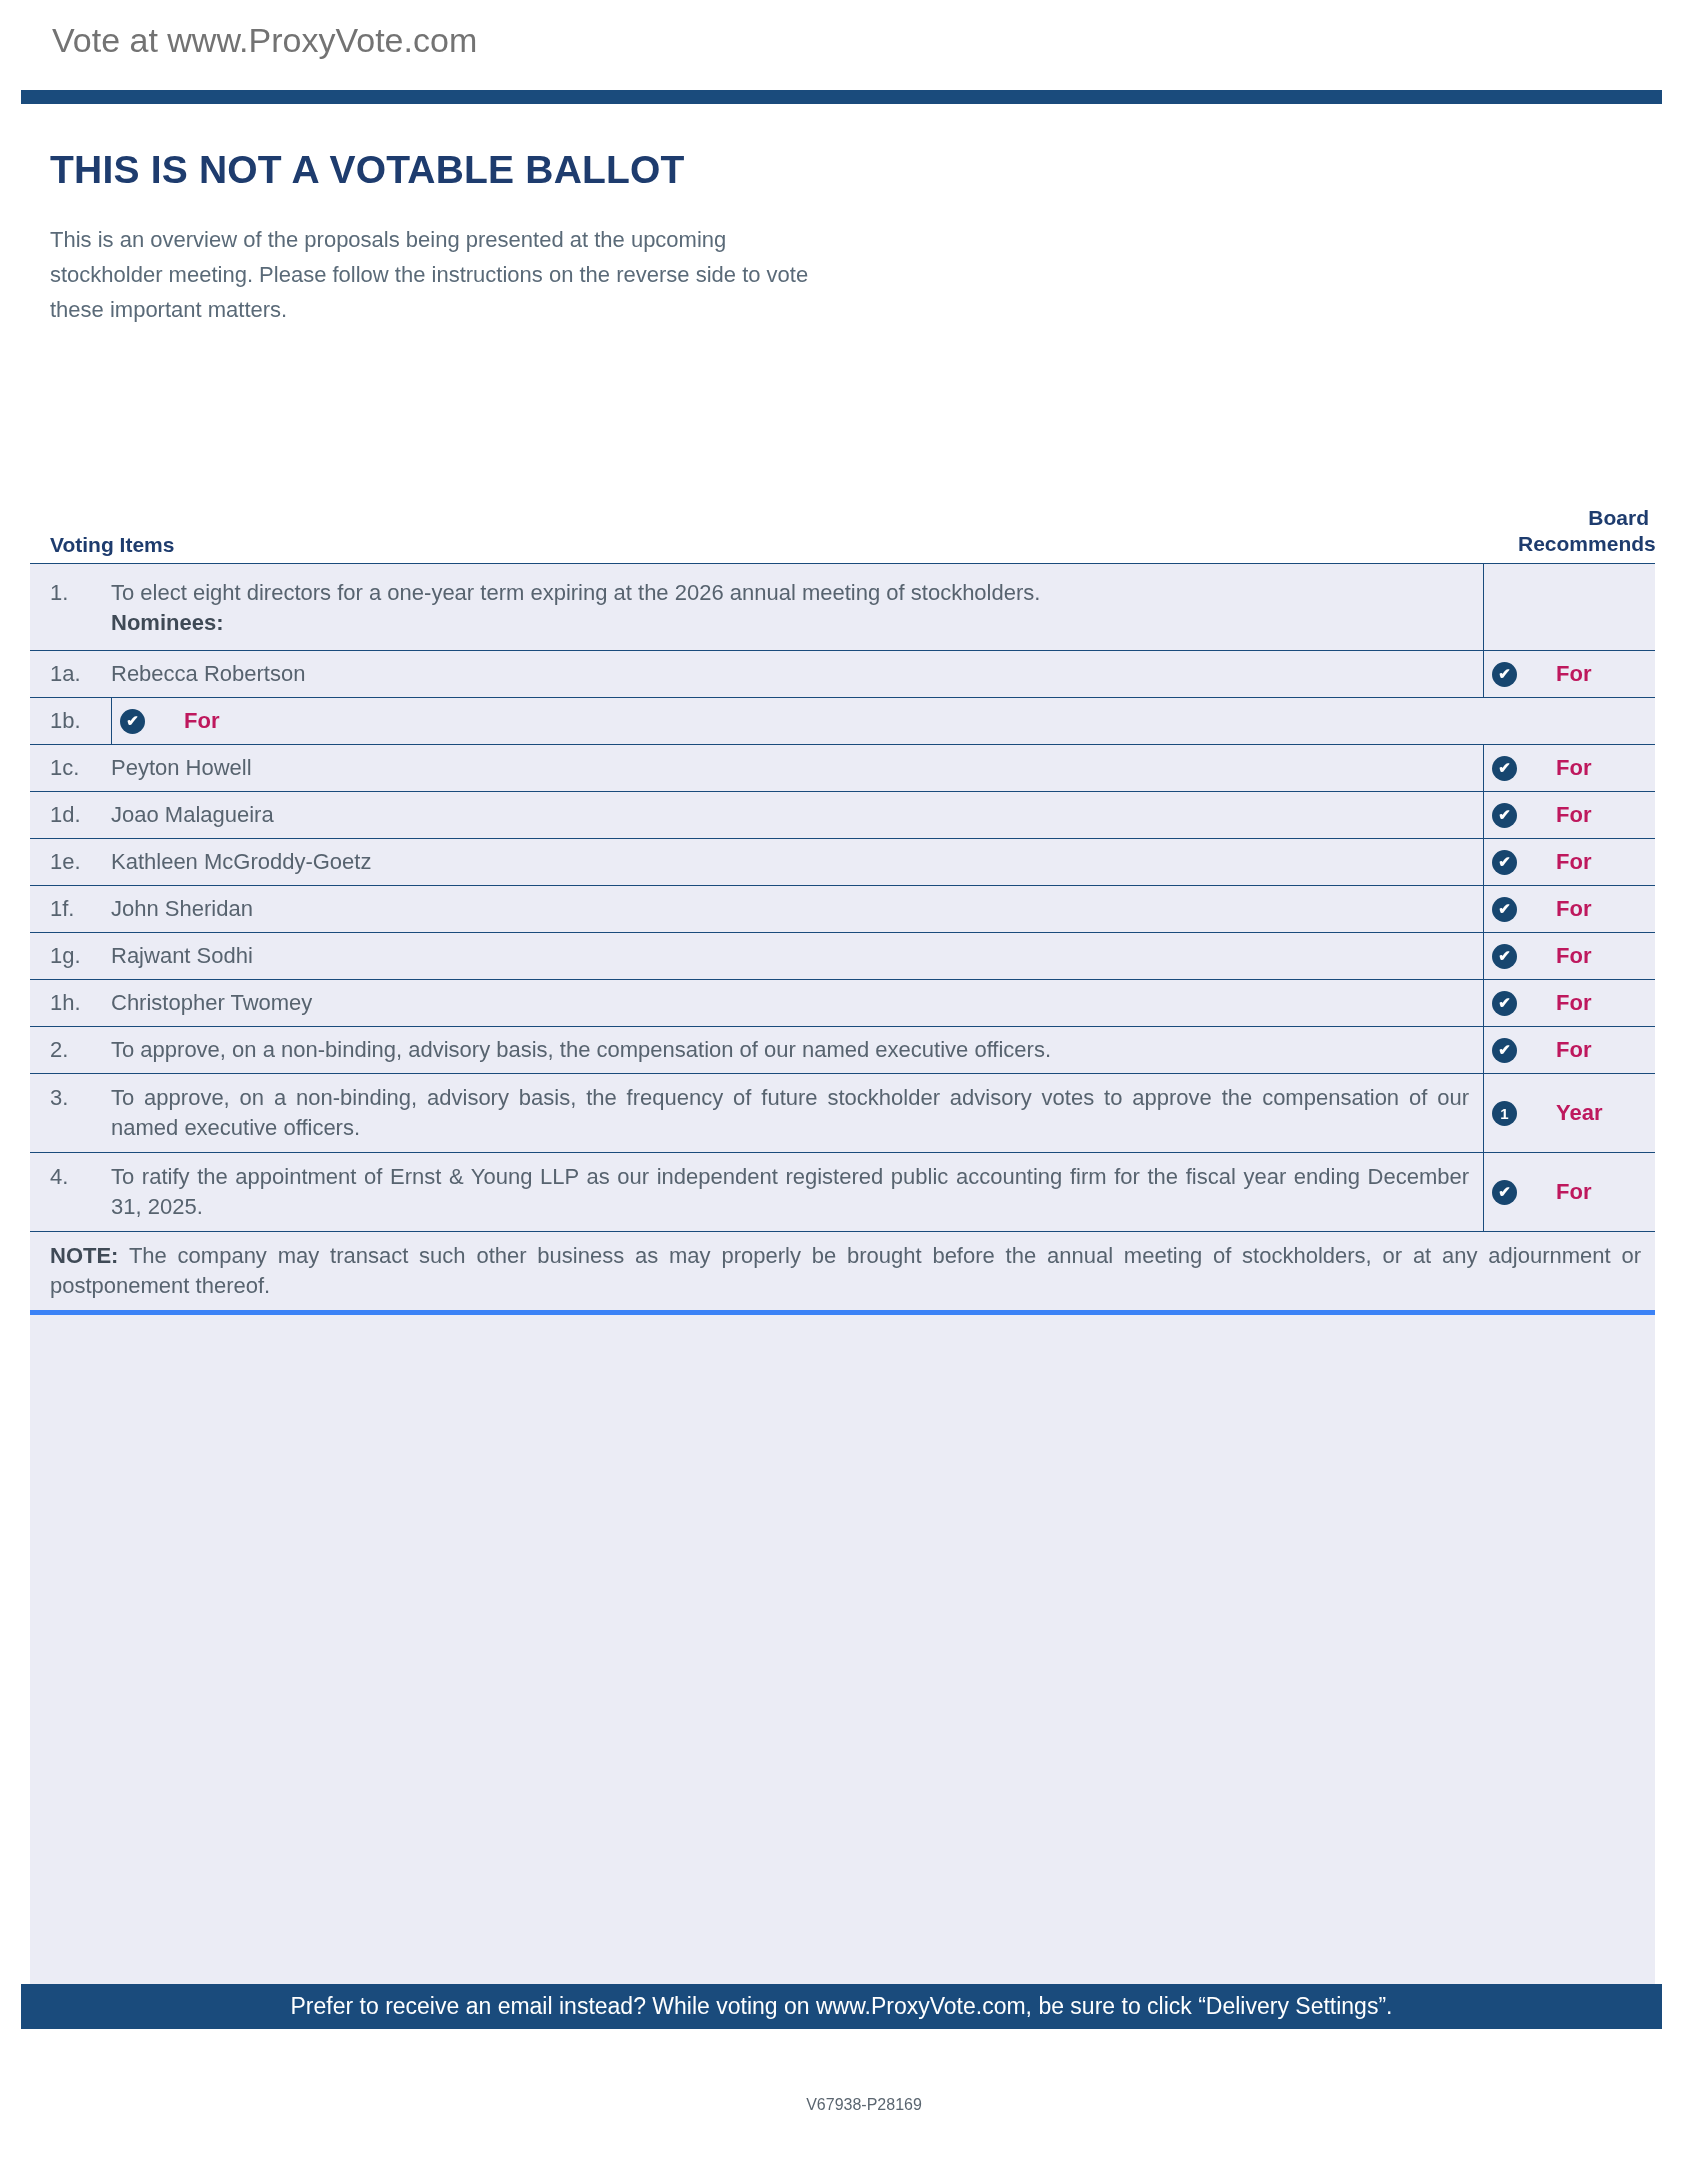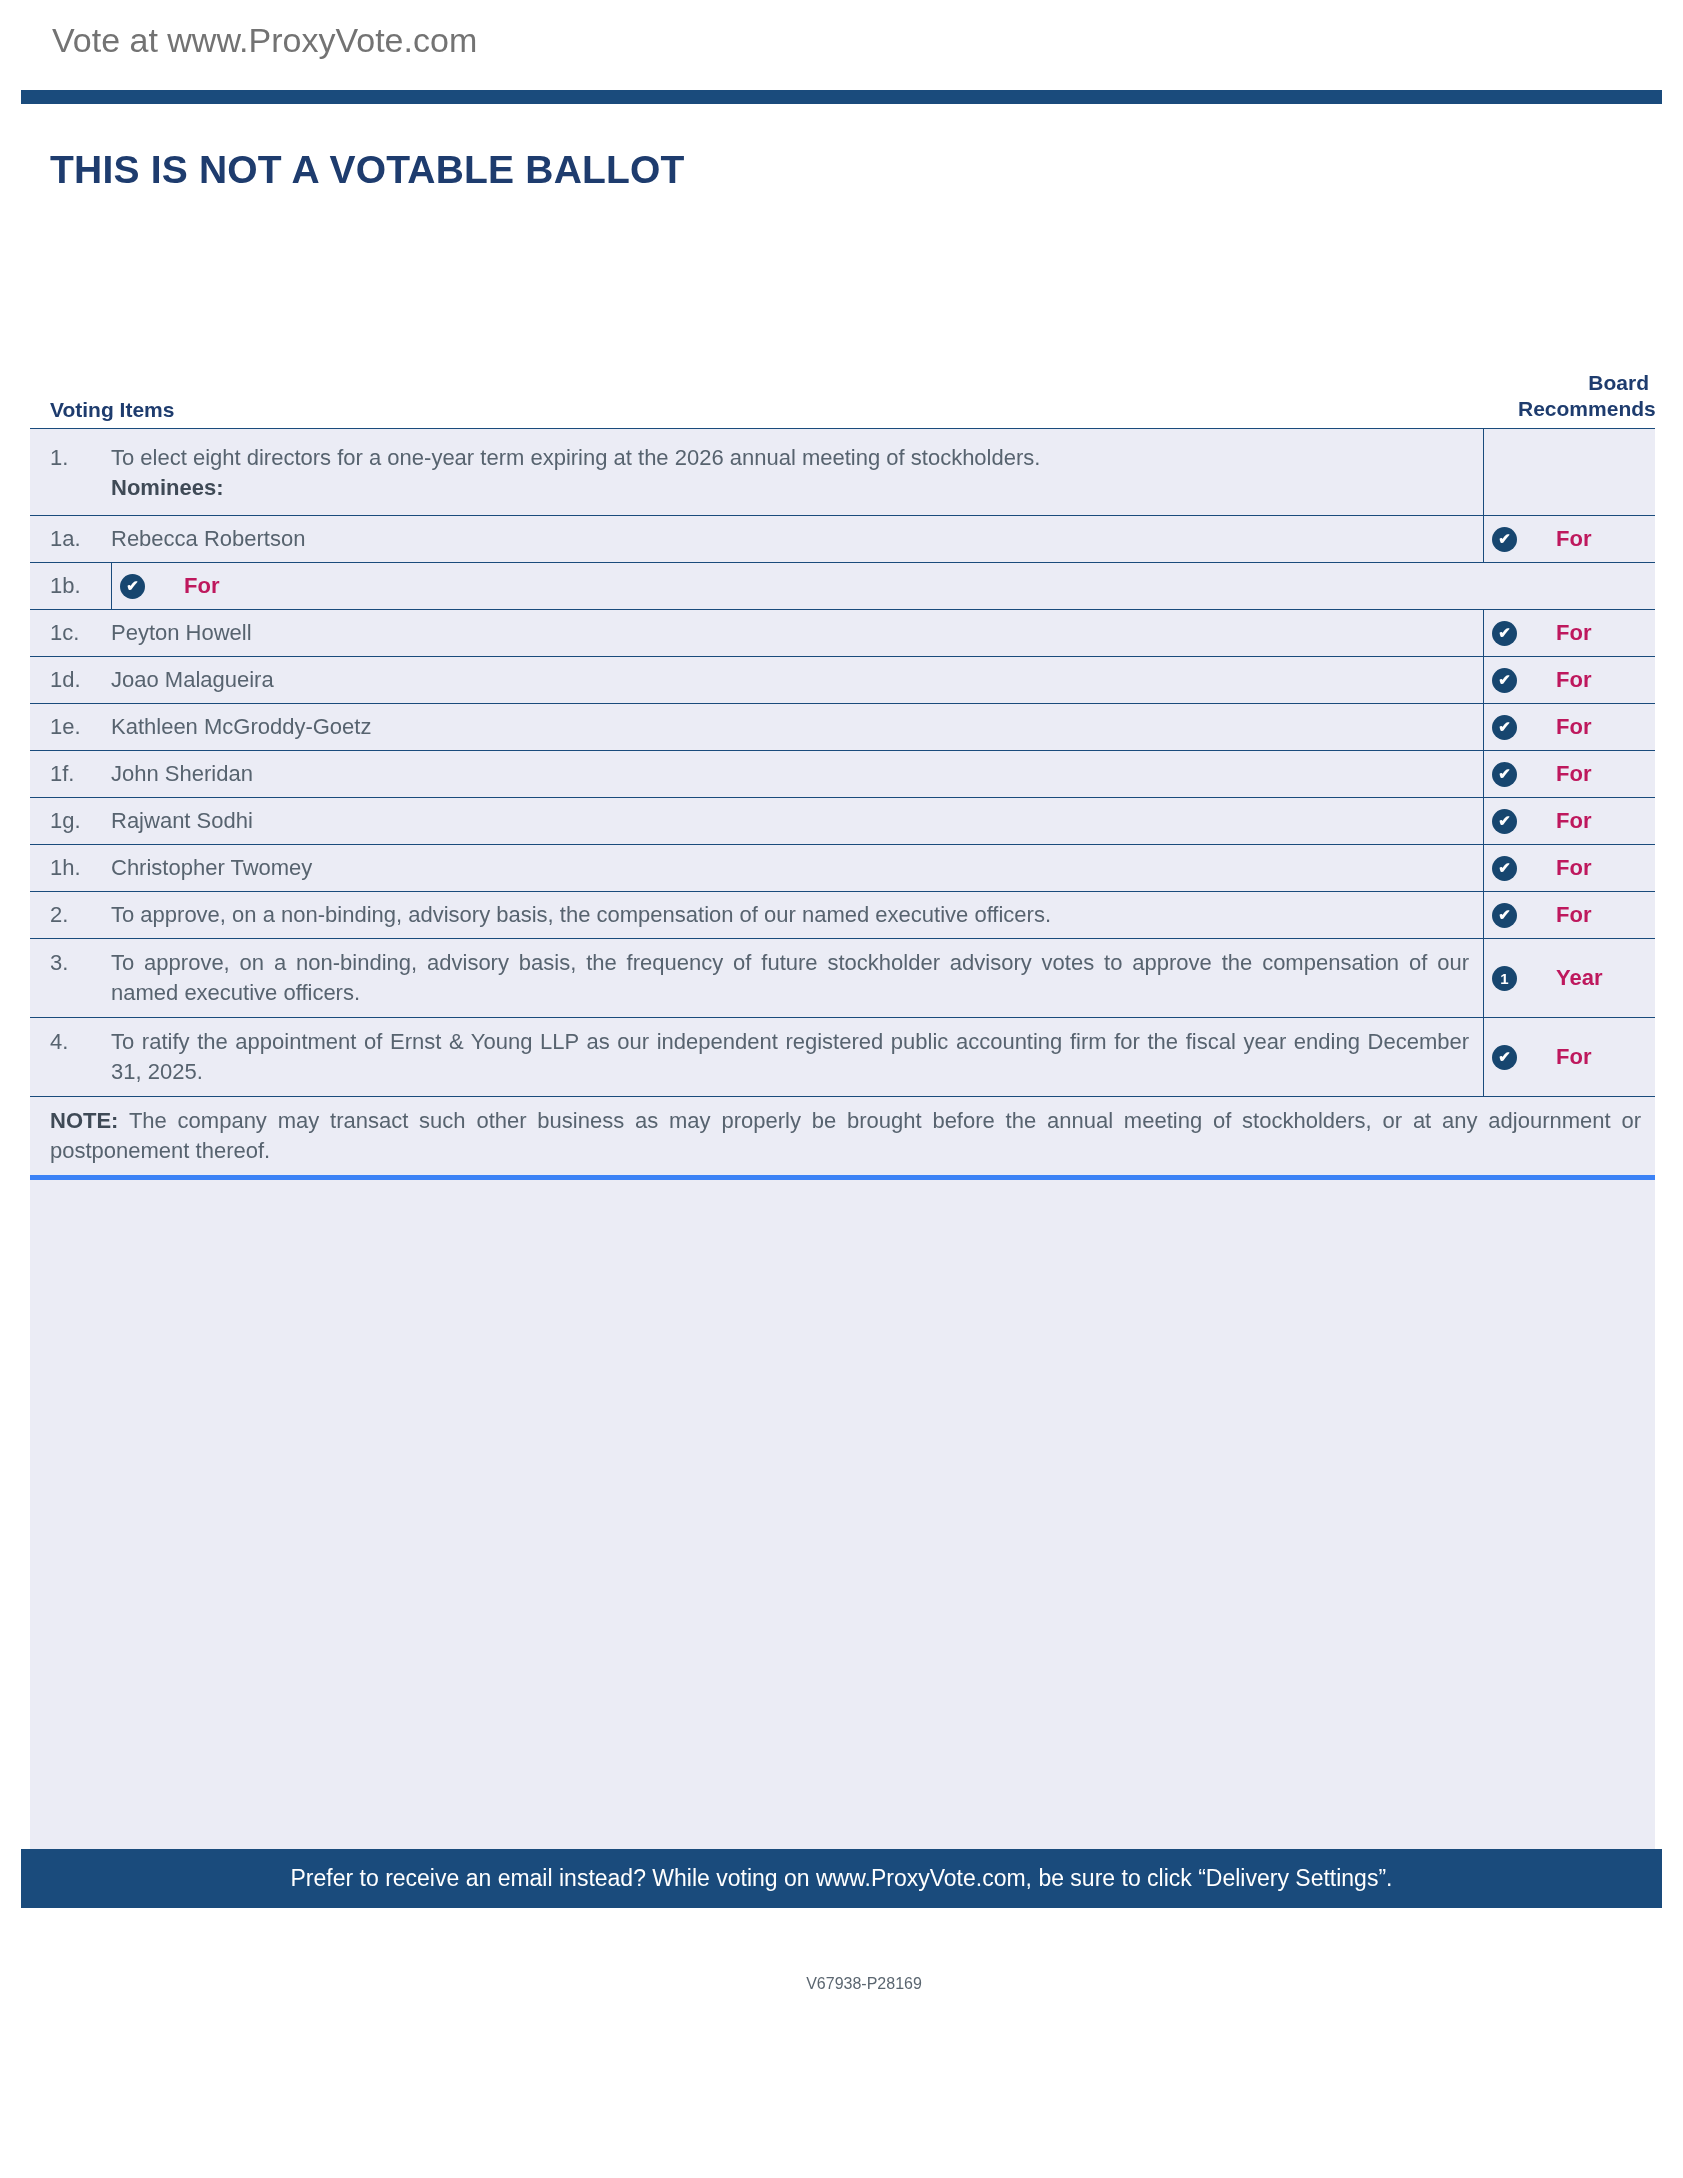--- a/index.html
+++ b/index.html
@@ -57,37 +57,38 @@
   .rec-label { font-size:22px; font-weight:700; color:#be185d;margin-left:32px; }
 
   .note-row {
     padding:9px 14px 9px 20px; border-bottom:5px solid #3b82f6;
     font-size:22px; line-height:30px; color:#57636F; text-align:justify;
   }
   .note-label { font-weight:700; color:#3F4A56; }
   .filler { height:669px; background:#EBECF5; }
 
   .footer-bar {
-    margin:0 21px; height:59px; background:#1A4B7C;
+    margin:0 21px; height:45px; background:#1A4B7C;
     display:flex; align-items:center; justify-content:center;
     color:#ffffff; font-size:23px;text-align:center;
   }
   .doc-code { margin-top:67px; text-align:center; font-size:16px; color:#5B6670;padding-left:45px; }
 </style>
 </head>
 <body>
 
 <div class="page">
 
   <div>
     <a class="vote-link" href="#">Vote at www.ProxyVote.com</a>
   </div>
   <div class="rule"></div>
 
   <h1 class="page-title">THIS IS NOT A VOTABLE BALLOT</h1>
+  <p class="intro">This is an overview of the proposals being presented at the upcoming stockholder meeting. Please follow the instructions on the reverse side to vote these important matters.</p>
 
   <div class="table-headers">
     <div class="vi-header">Voting Items</div>
     <div class="br-header">Board Recommends</div>
   </div>
 
   <div class="vtable">
 
     <div class="trow row-first">
       <div class="c-num">1.</div>

